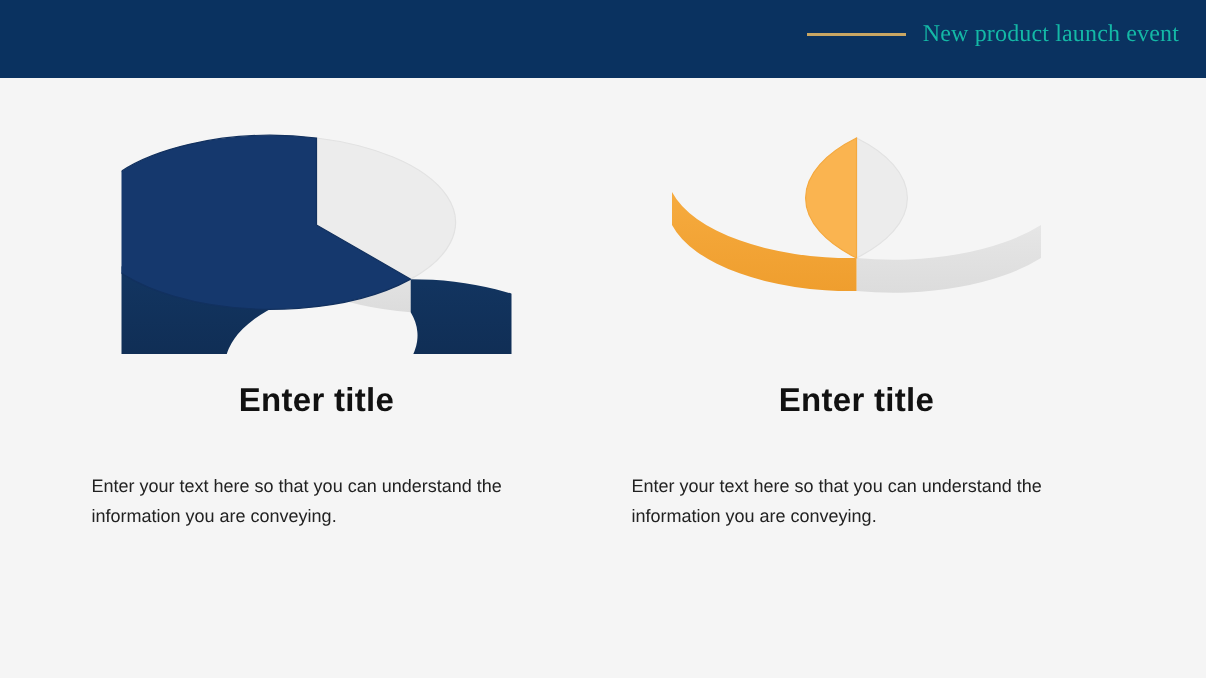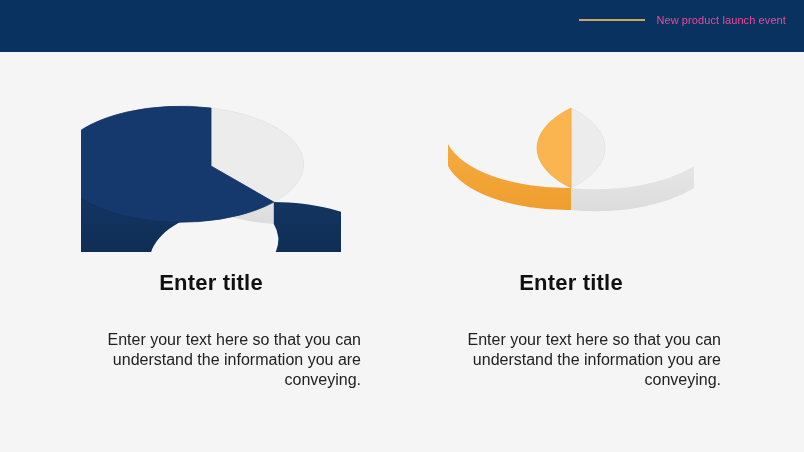--- a/index.html
+++ b/index.html
@@ -43,32 +43,32 @@
     align-items: center;
     gap: 11px;
   }
   .header-rule {
     width: 66px;
     height: 2px;
     background: #c9a663;
     display: block;
   }
   .header-subtitle {
-    font-family: Liberation Sans, sans-serif;
-    font-size: 11px;
+    font-family: Liberation Serif, serif;
+    font-size: 16px;
     letter-spacing: 0.1px;
-    color: #ec4899;
+    color: #14b8a6;
     white-space: nowrap;
   }
 
   
   .stage {
     position: absolute;
     left: 0;
-    top: 52px;
+    top: 36px;
     width: 804px;
     height: 400px;
   }
   .panel {
     position: absolute;
     top: 0;
     width: 402px;
     height: 400px;
   }
   .panel-left  { left: 10px; }
@@ -95,22 +95,22 @@
     font-size: 22px;
     font-weight: bold;
     color: #111111;
     letter-spacing: 0.2px;
   }
   .slice-body {
     position: absolute;
     left: 51px;
     top: 278px;
     width: 300px;
-    text-align: right;
-    font-size: 16px;
+    text-align: left;
+    font-size: 12px;
     line-height: 20px;
     color: #222222;
   }
 </style>
 </head>
 <body>
 
 <div class="header">
   <div class="header-right">
     <span class="header-rule"></span>

